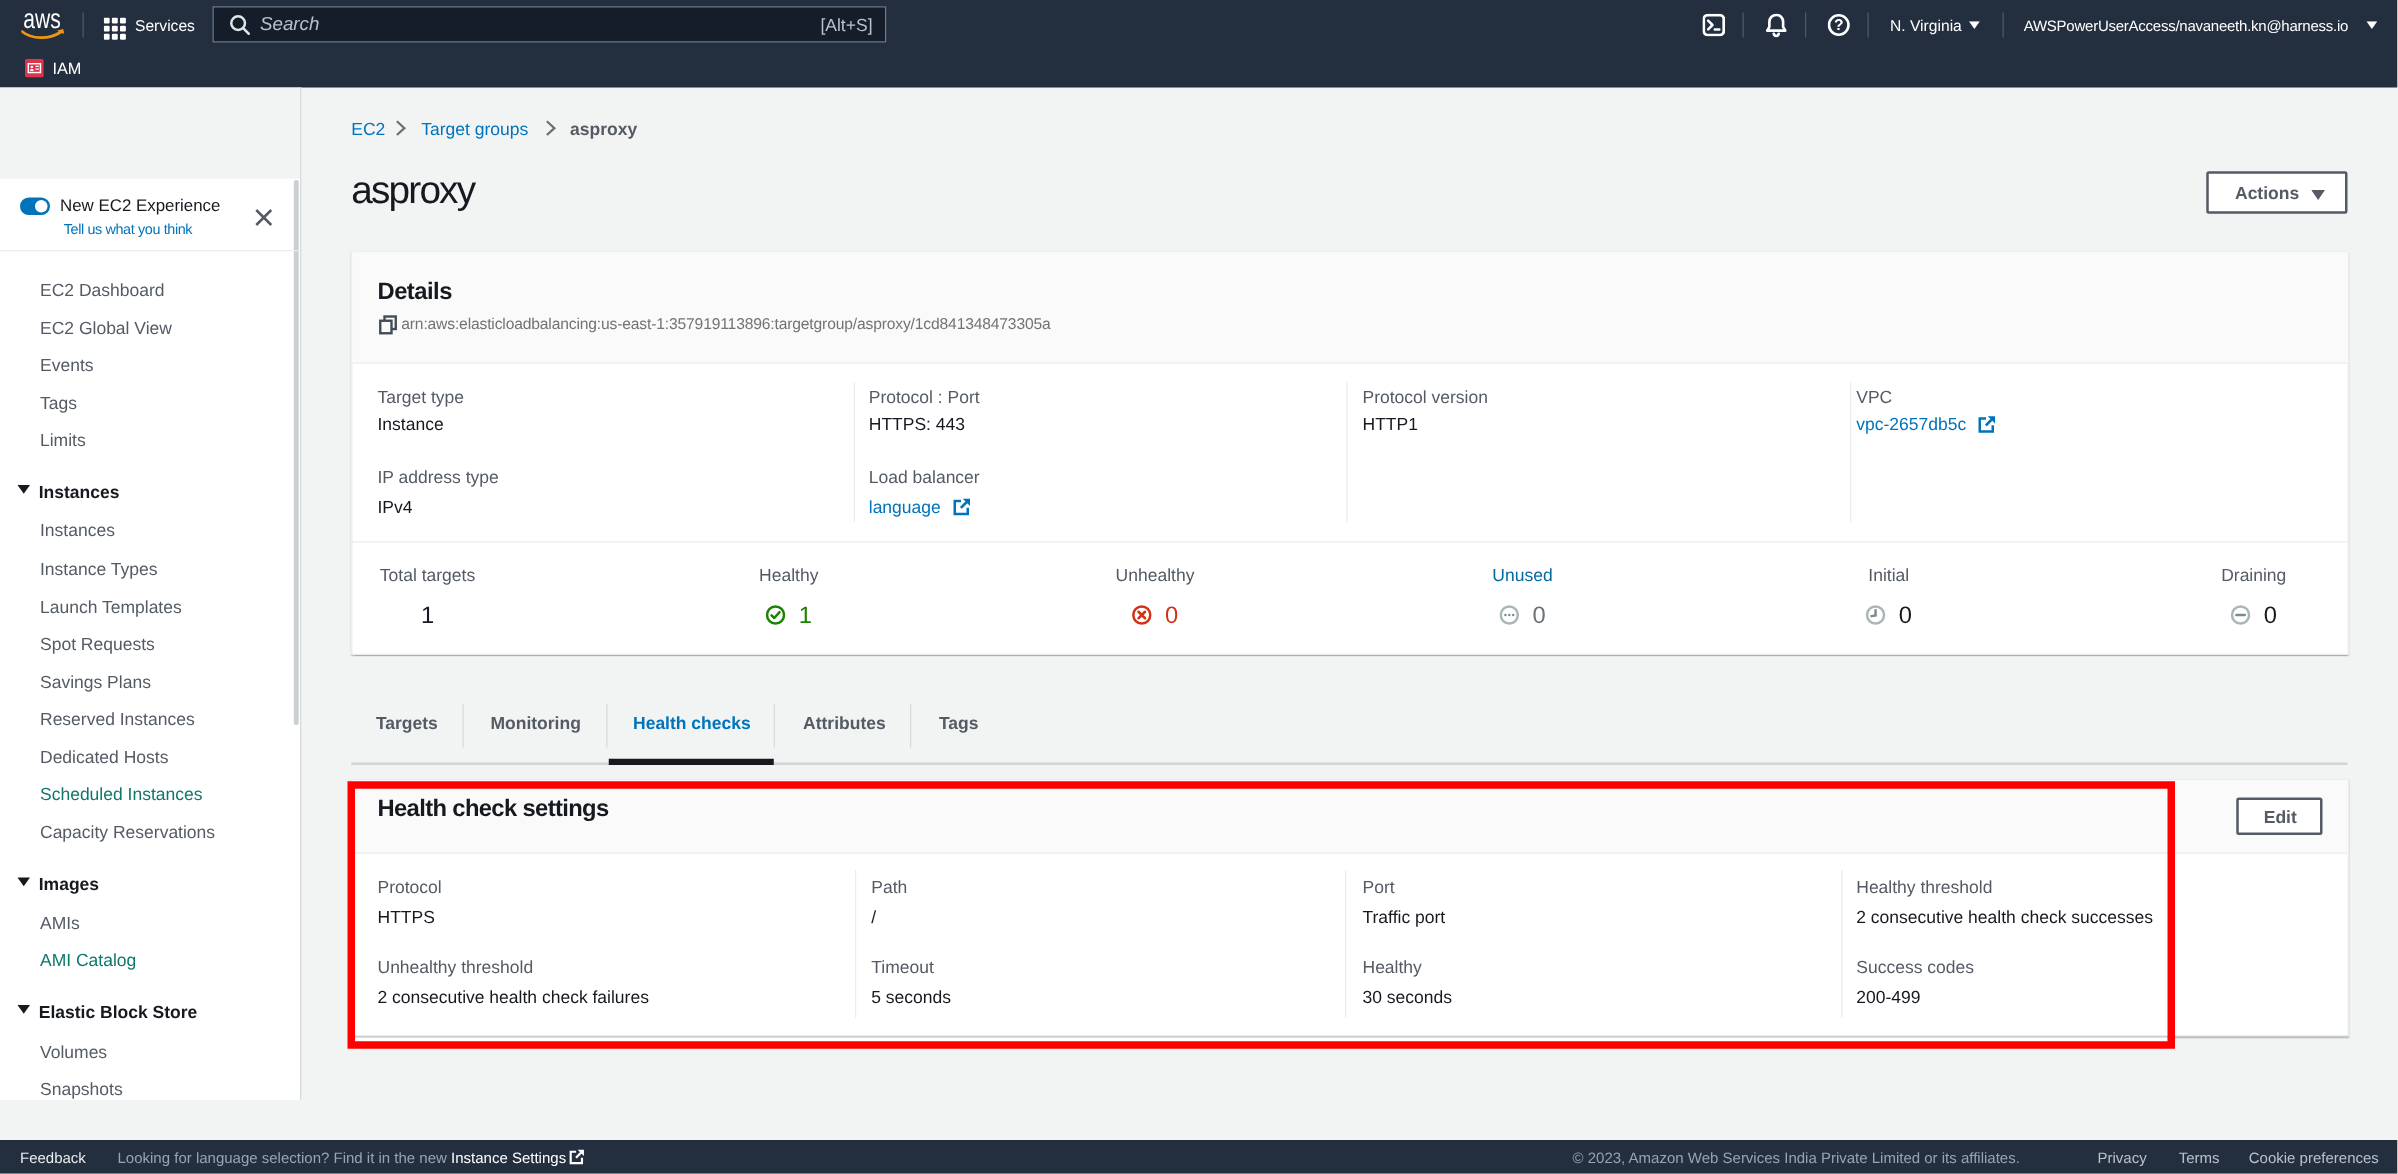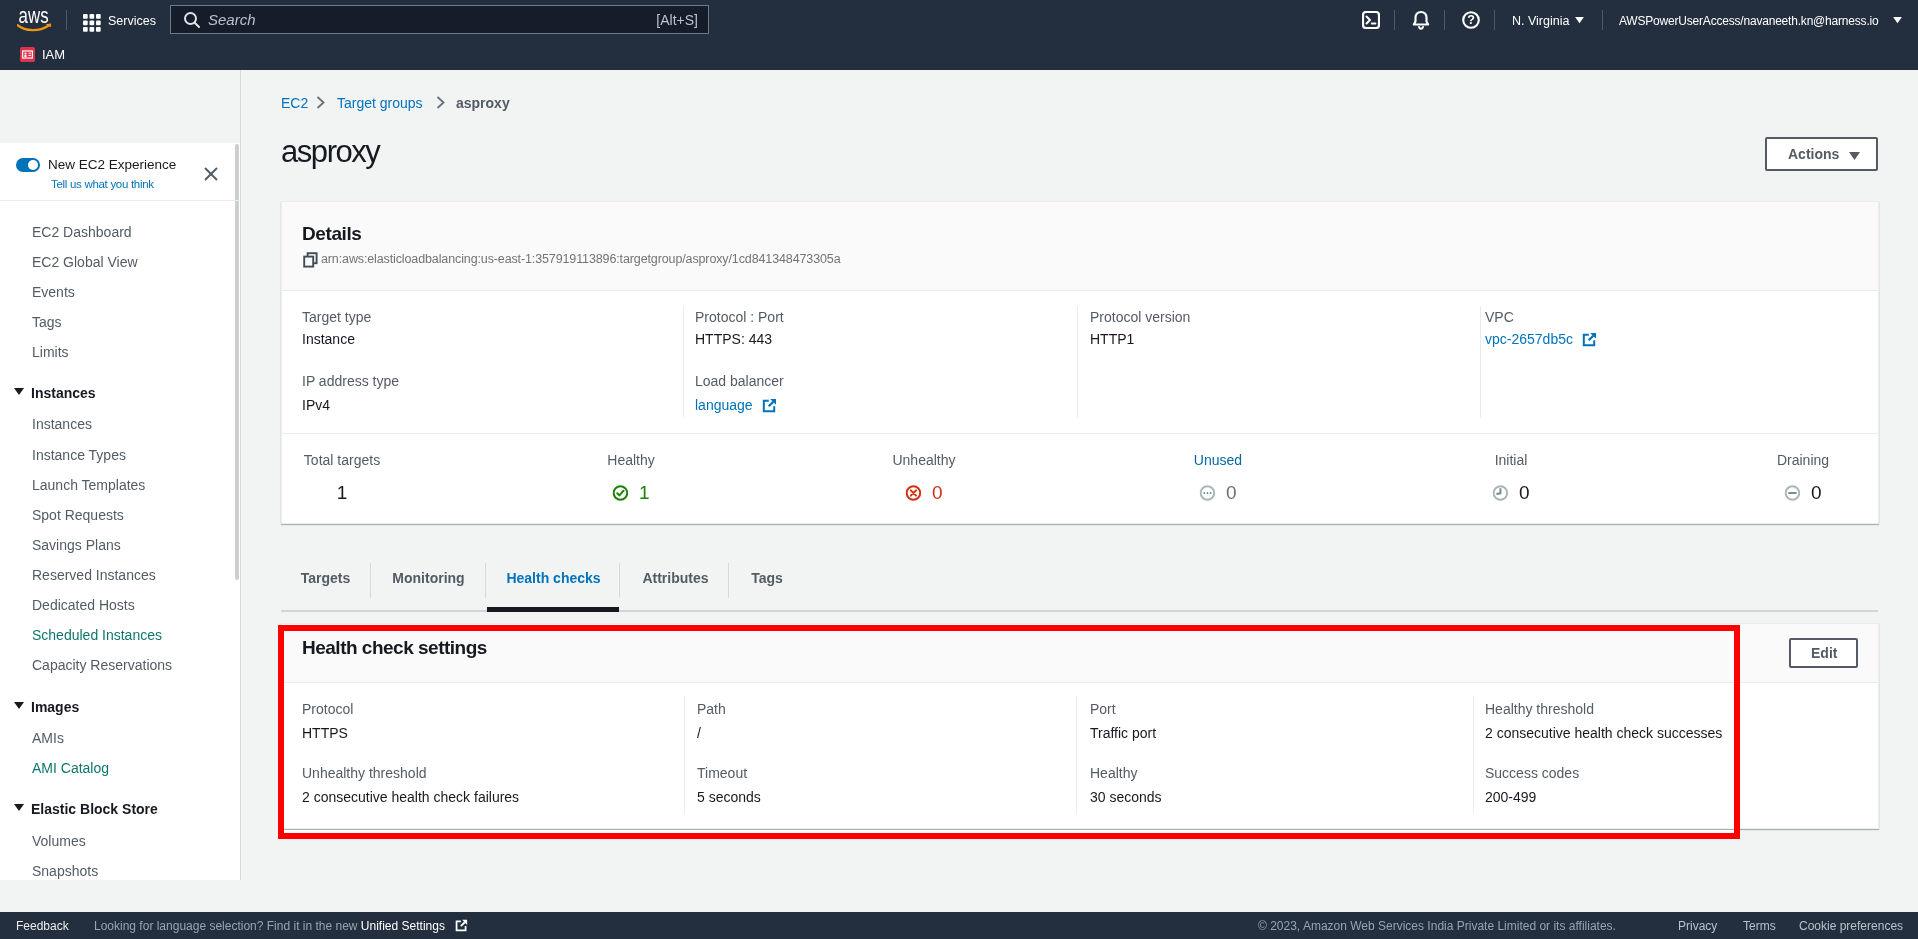--- a/index.html
+++ b/index.html
@@ -268,21 +268,21 @@
   <div class="lbl abs" style="left:1203px;top:141px;">Success codes</div>
   <div class="val abs" style="left:1203px;top:165px;">200-499</div>
 </div>
 
 <div class="abs" style="left:284px;top:830px;width:1450px;height:3px;background:#fdfefe;"></div>
 
 <div class="abs" style="left:278px;top:625px;width:1462px;height:214px;border:6px solid #ff0000;"></div>
 
 <div class="abs" style="left:0;top:912px;width:1918px;height:27px;background:#232f3e;font-size:12px;color:#d5dbdb;">
   <div class="abs" style="left:16px;top:7px;color:#eaeded;">Feedback</div>
-  <div class="abs" style="left:94px;top:7px;color:#95a5b1;">Looking for language selection? Find it in the new <span style="color:#fff;">Unified Settings</span></div>
+  <div class="abs" style="left:94px;top:7px;color:#95a5b1;">Looking for language selection? Find it in the new <span style="color:#fff;">Instance Settings</span></div>
   <svg class="abs" style="left:455px;top:7px;" width="13" height="13" viewBox="0 0 15 15">
       <path d="M12.2 8.2 V13.2 H1.8 V2.8 H6.8" fill="none" stroke="#ffffff" stroke-width="2"></path>
       <line x1="6.7" y1="8.3" x2="11.3" y2="3.7" stroke="#ffffff" stroke-width="2.2"></line>
       <path d="M8.2 1 H14 V6.8 Z" fill="#ffffff"></path>
     </svg>
   <div class="abs" style="left:1258px;top:7px;color:#95a5b1;">© 2023, Amazon Web Services India Private Limited or its affiliates.</div>
   <div class="abs" style="left:1678px;top:7px;color:#b8c2cc;">Privacy</div>
   <div class="abs" style="left:1743px;top:7px;color:#b8c2cc;">Terms</div>
   <div class="abs" style="left:1799px;top:7px;color:#b8c2cc;">Cookie preferences</div>
 </div>

